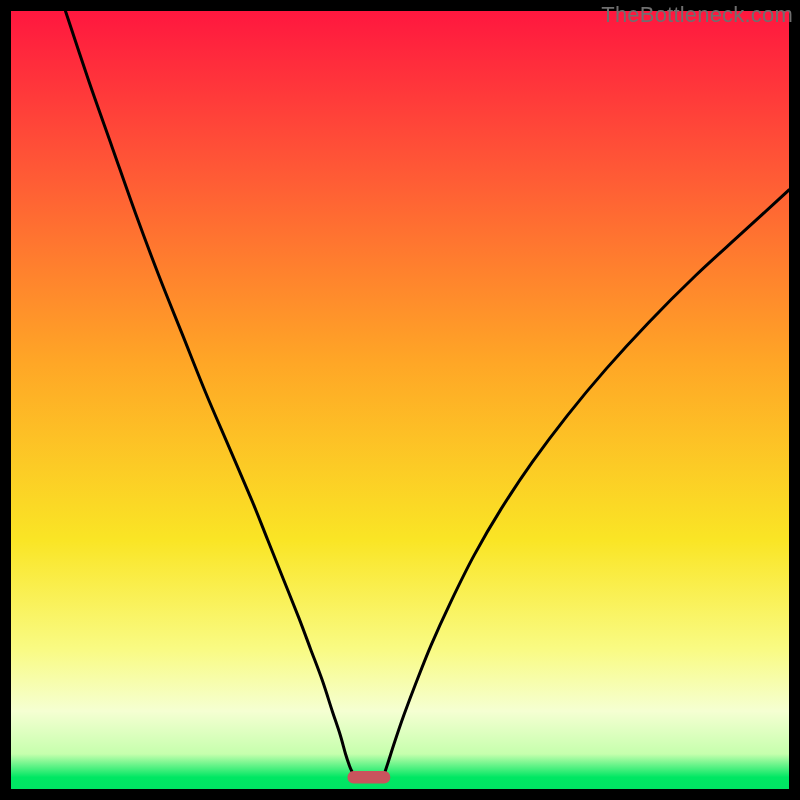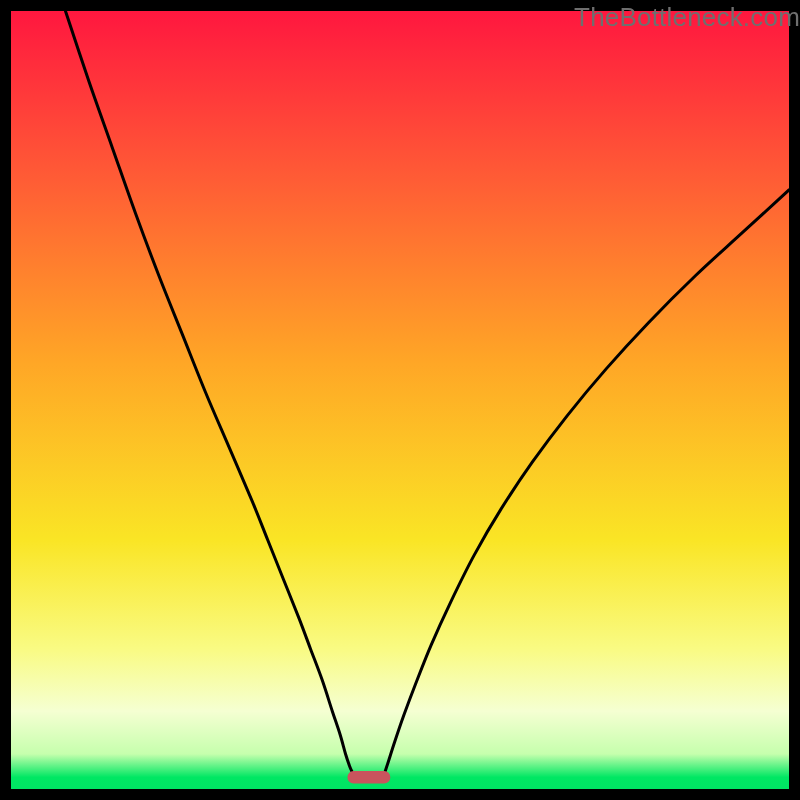--- a/index.html
+++ b/index.html
@@ -22,23 +22,23 @@
   .plot {
     position: absolute;
     left: 0;
     top: 0;
     width: 778px;
     height: 778px;
   }
   .watermark {
     position: absolute;
     top: 2px;
-    right: 0;
+    right: 7px;
     color: #6f6f6f;
-    font-size: 26px;
+    font-size: 22px;
     font-weight: 500;
     letter-spacing: 0.2px;
   }
   svg { display: block; }
 </style>
 </head>
 <body>
 
 <div class="frame">
   <svg class="plot" viewBox="0 0 778 778">

